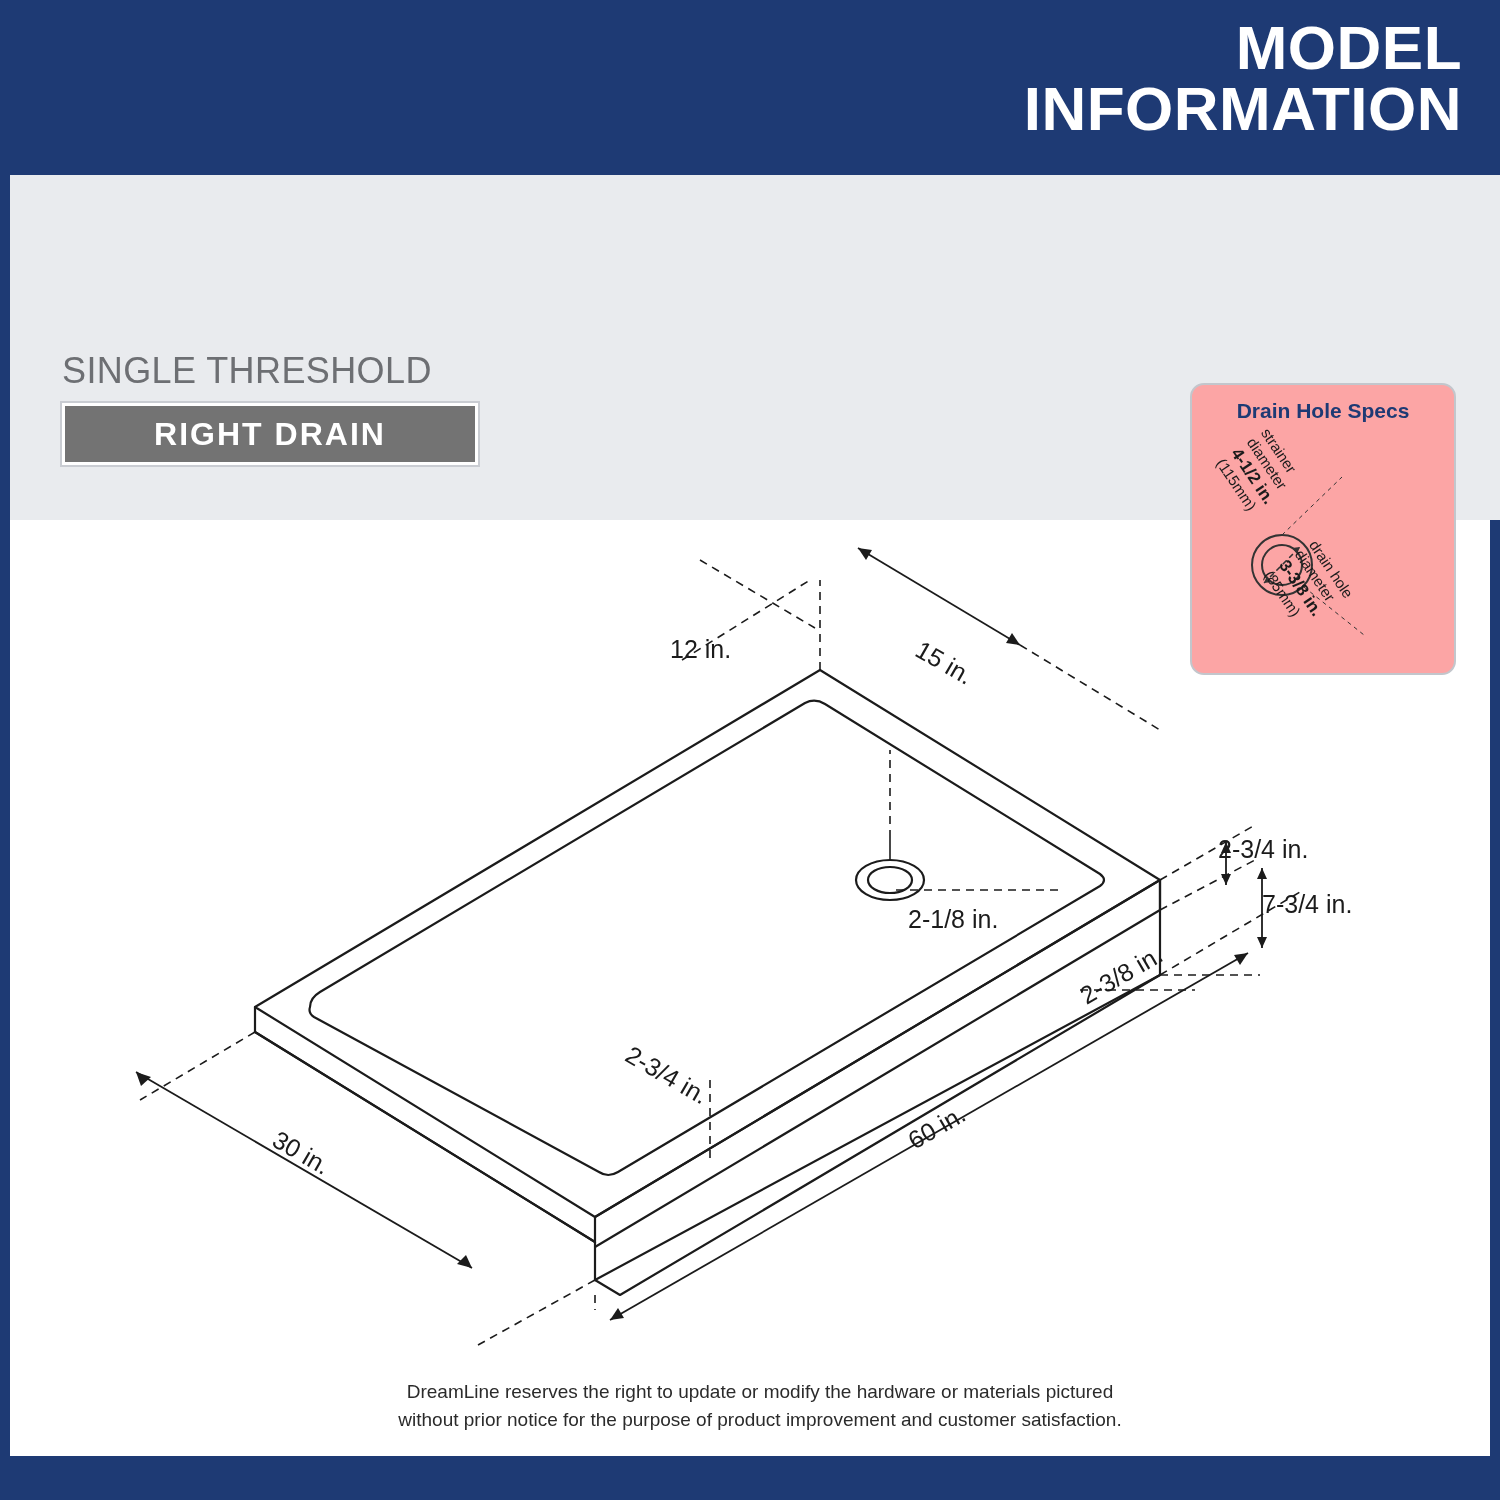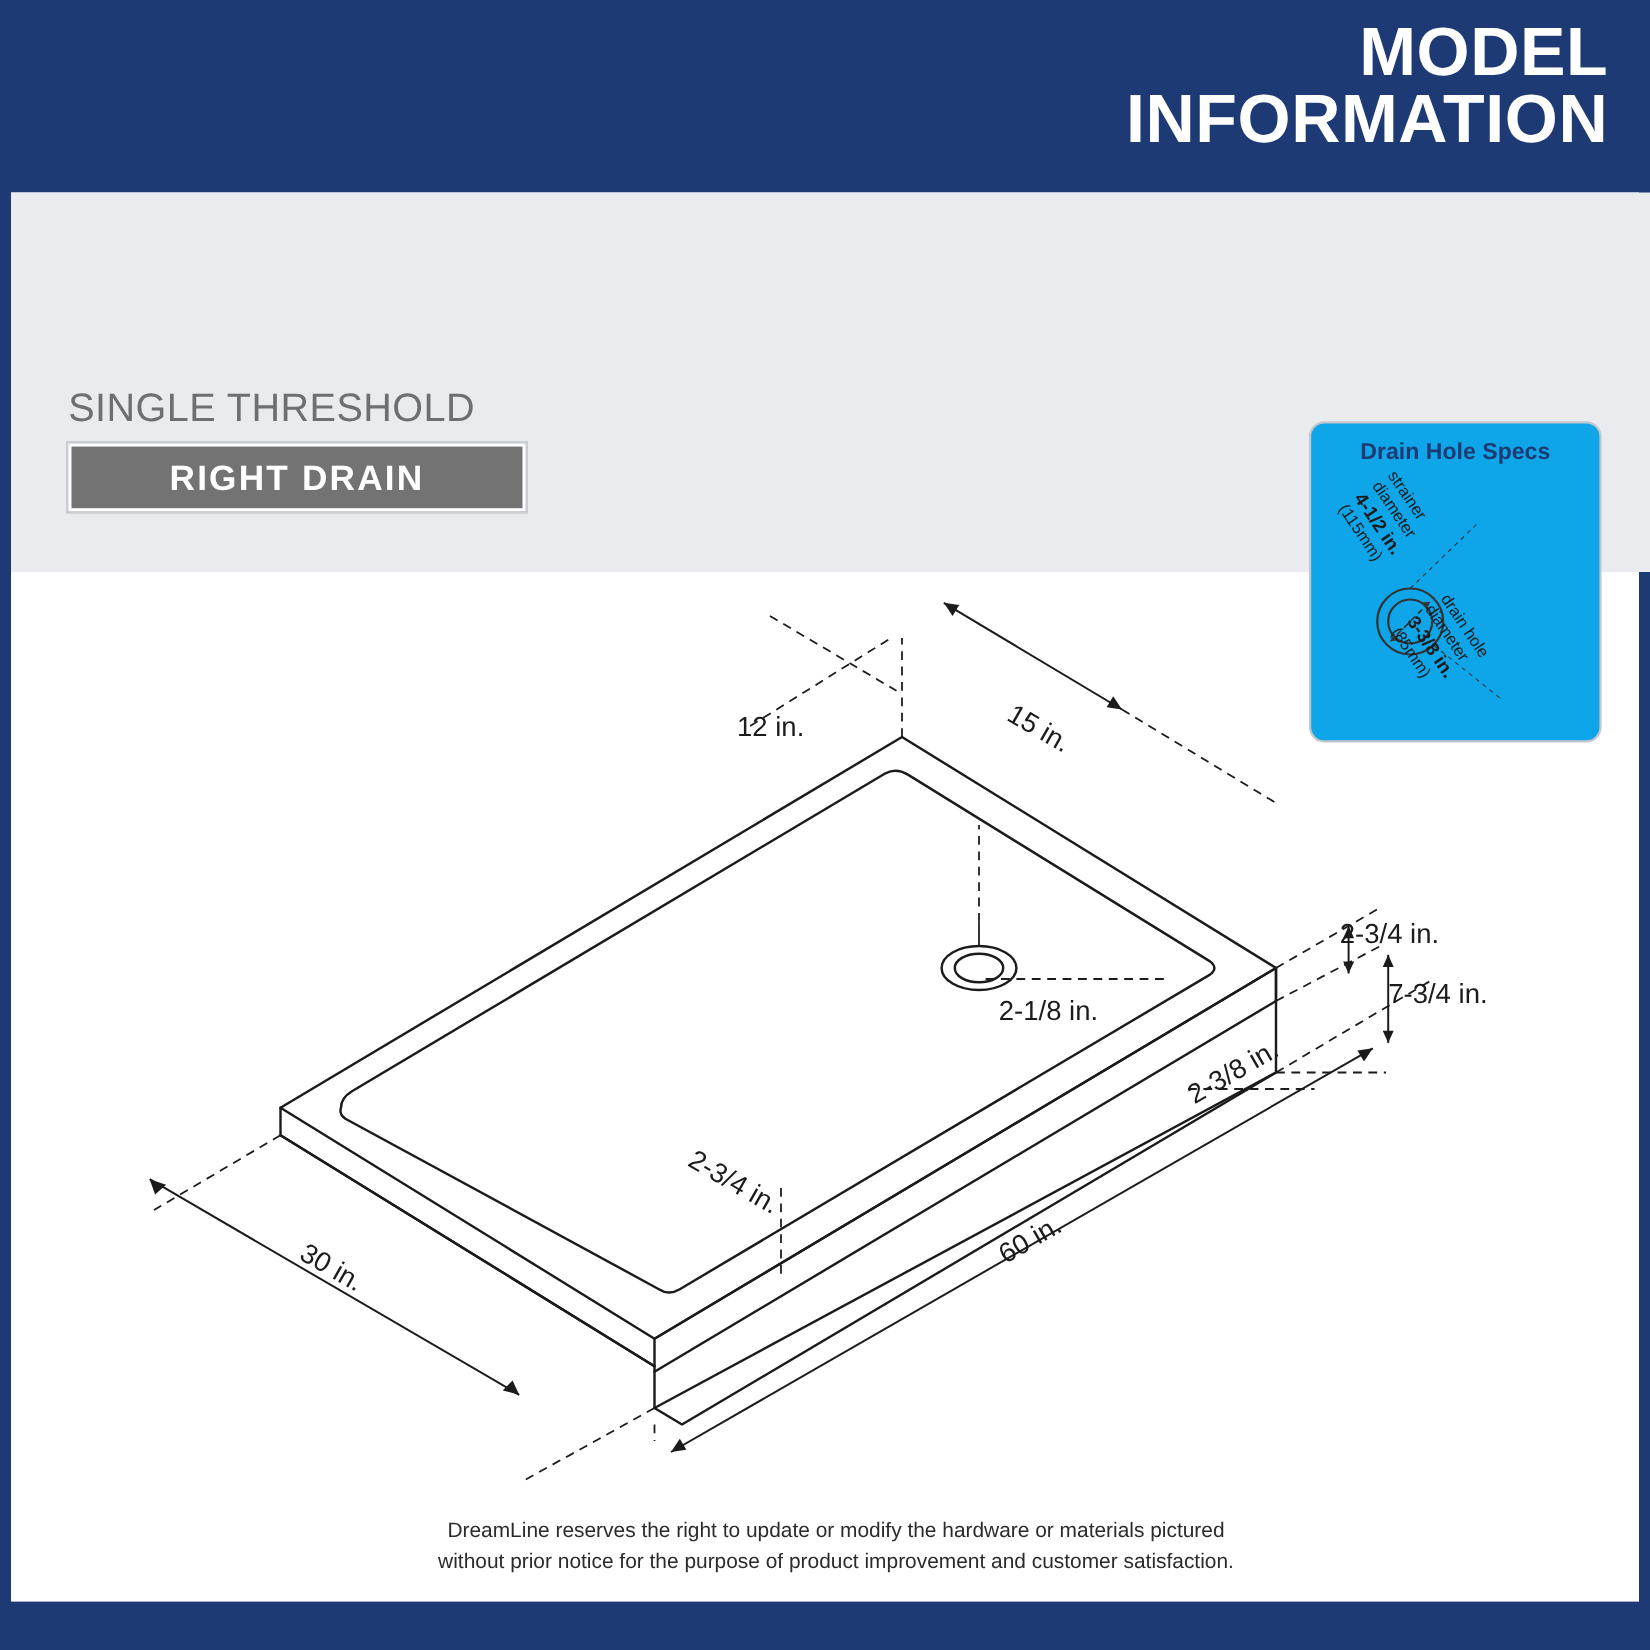--- a/index.html
+++ b/index.html
@@ -57,21 +57,21 @@
     box-shadow:0 0 0 2px #c9ccd2;
     display:flex;align-items:center;justify-content:center;
   }
   .drain-pill span{
     color:#ffffff;font-size:32px;font-weight:bold;letter-spacing:2px;
   }
   
   .spec-box{
     position:absolute;left:1180px;top:208px;
     width:262px;height:288px;
-    background:#0ea5e9;
+    background:#fca5a5;
     border:2px solid #c3c6cc;
     border-radius:14px;
   }
   .spec-title{
     position:absolute;left:0;top:14px;width:100%;
     text-align:center;
     font-size:21px;font-weight:bold;color:#1e3a74;
   }
   .spec-lbl{
     position:absolute;
@@ -209,21 +209,21 @@
         <line x1="585" y1="775" x2="585" y2="790" stroke-dasharray="8,6"></line>
         <line x1="1150" y1="455" x2="1250" y2="455" stroke-dasharray="8,6"></line>
         <line x1="600" y1="800" x2="1238" y2="433" stroke-width="1.8"></line>
         <polygon points="600,800 614,798 608,788" fill="#1b1b1b" stroke="none"></polygon>
         <polygon points="1238,433 1224,435 1230,445" fill="#1b1b1b" stroke="none"></polygon>
 
         <line x1="700" y1="560" x2="700" y2="640" stroke-dasharray="8,6"></line>
       </g>
     </svg>
 
-    <div class="dim" style="left:660px;top:115px;margin-top:12px;">12 in.</div>
+    <div class="dim" style="left:660px;top:115px;">12 in.</div>
     <div class="dim" style="left:915px;top:115px;transform:rotate(30deg);">15 in.</div>
     <div class="dim" style="left:898px;top:385px;text-align:center;">2-1/8 in.</div>
     <div class="dim" style="left:1208px;top:315px;">2-3/4 in.</div>
     <div class="dim" style="left:1252px;top:370px;">7-3/4 in.</div>
     <div class="dim" style="left:1065px;top:465px;transform:rotate(-30deg);">2-3/8 in.</div>
     <div class="dim" style="left:625px;top:520px;transform:rotate(30deg);">2-3/4 in.</div>
     <div class="dim" style="left:272px;top:605px;transform:rotate(30deg);">30 in.</div>
     <div class="dim" style="left:893px;top:610px;transform:rotate(-30deg);">60 in.</div>
   </div>
 

